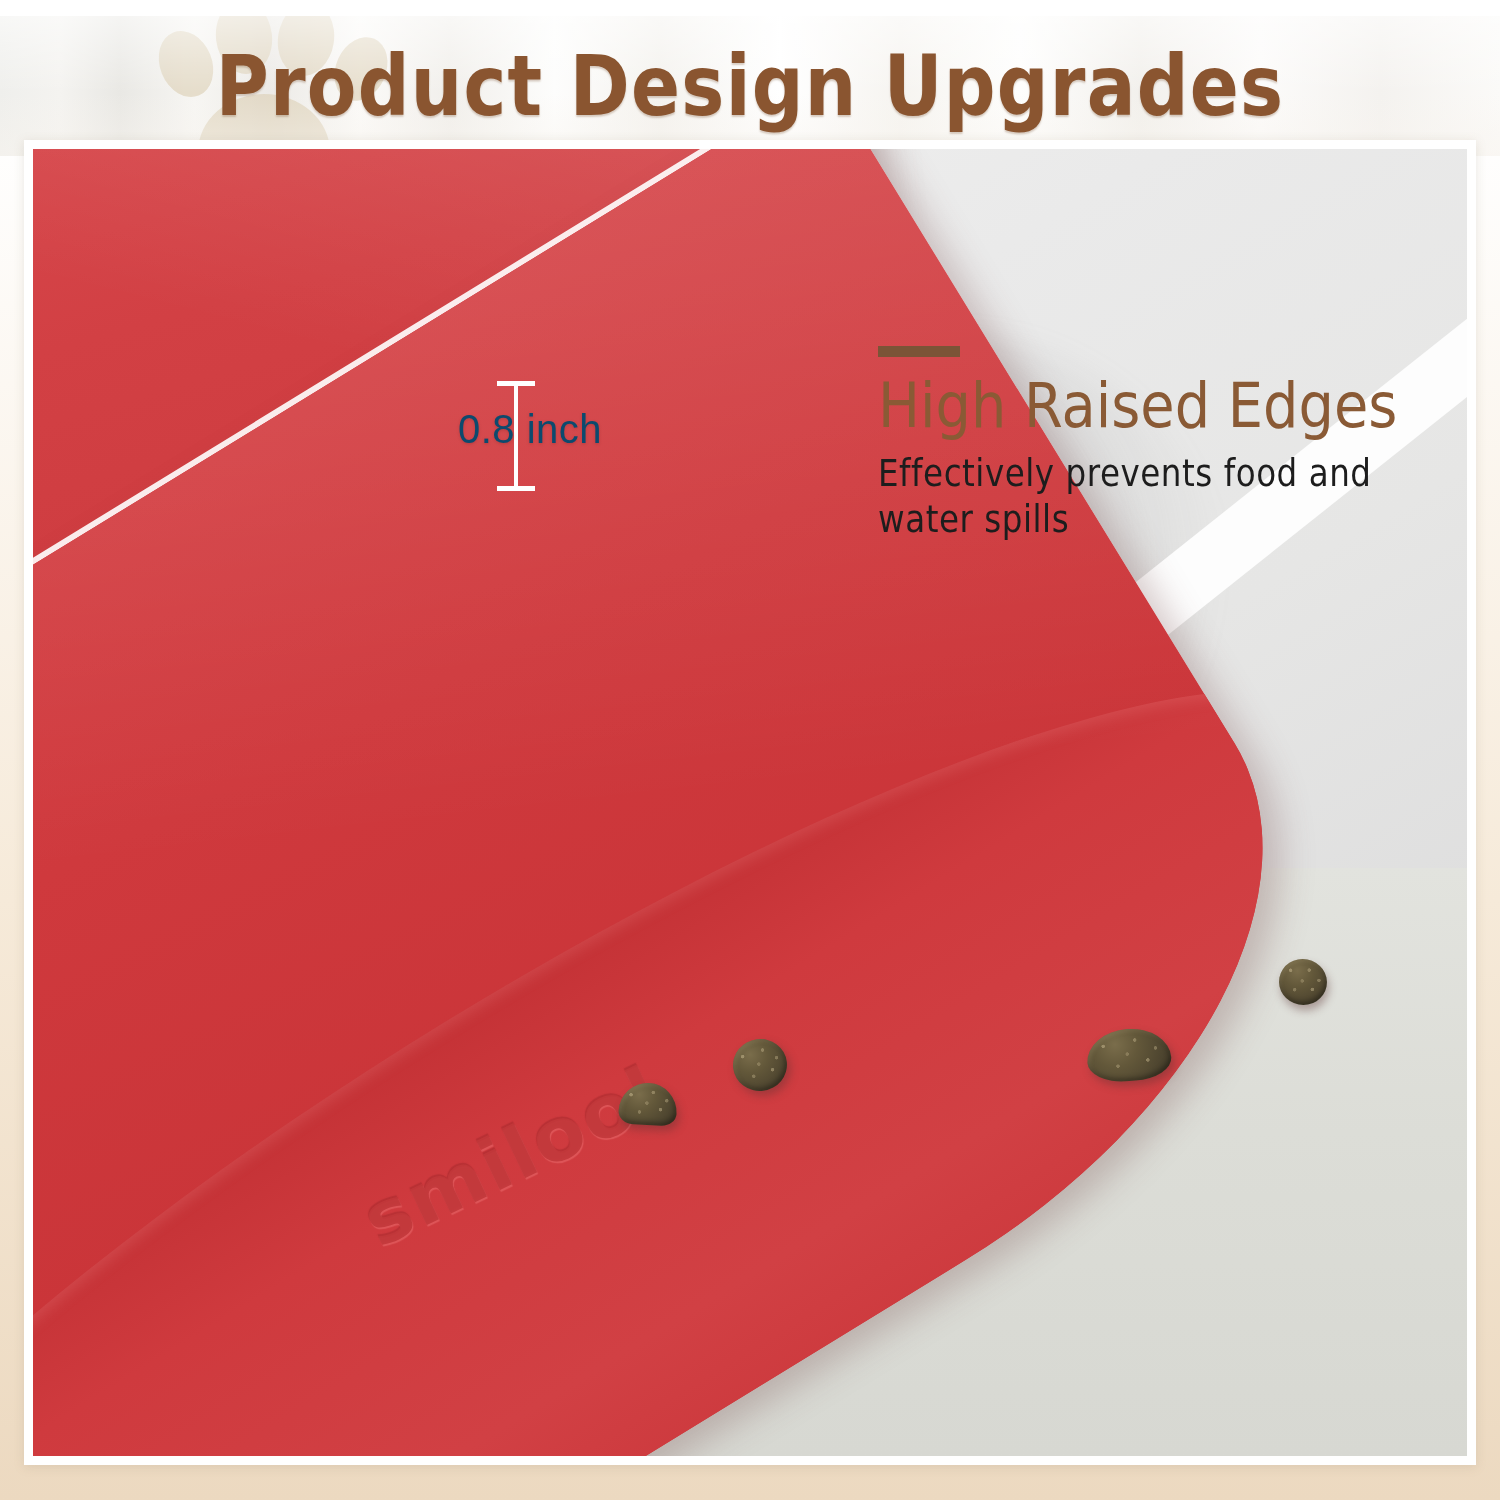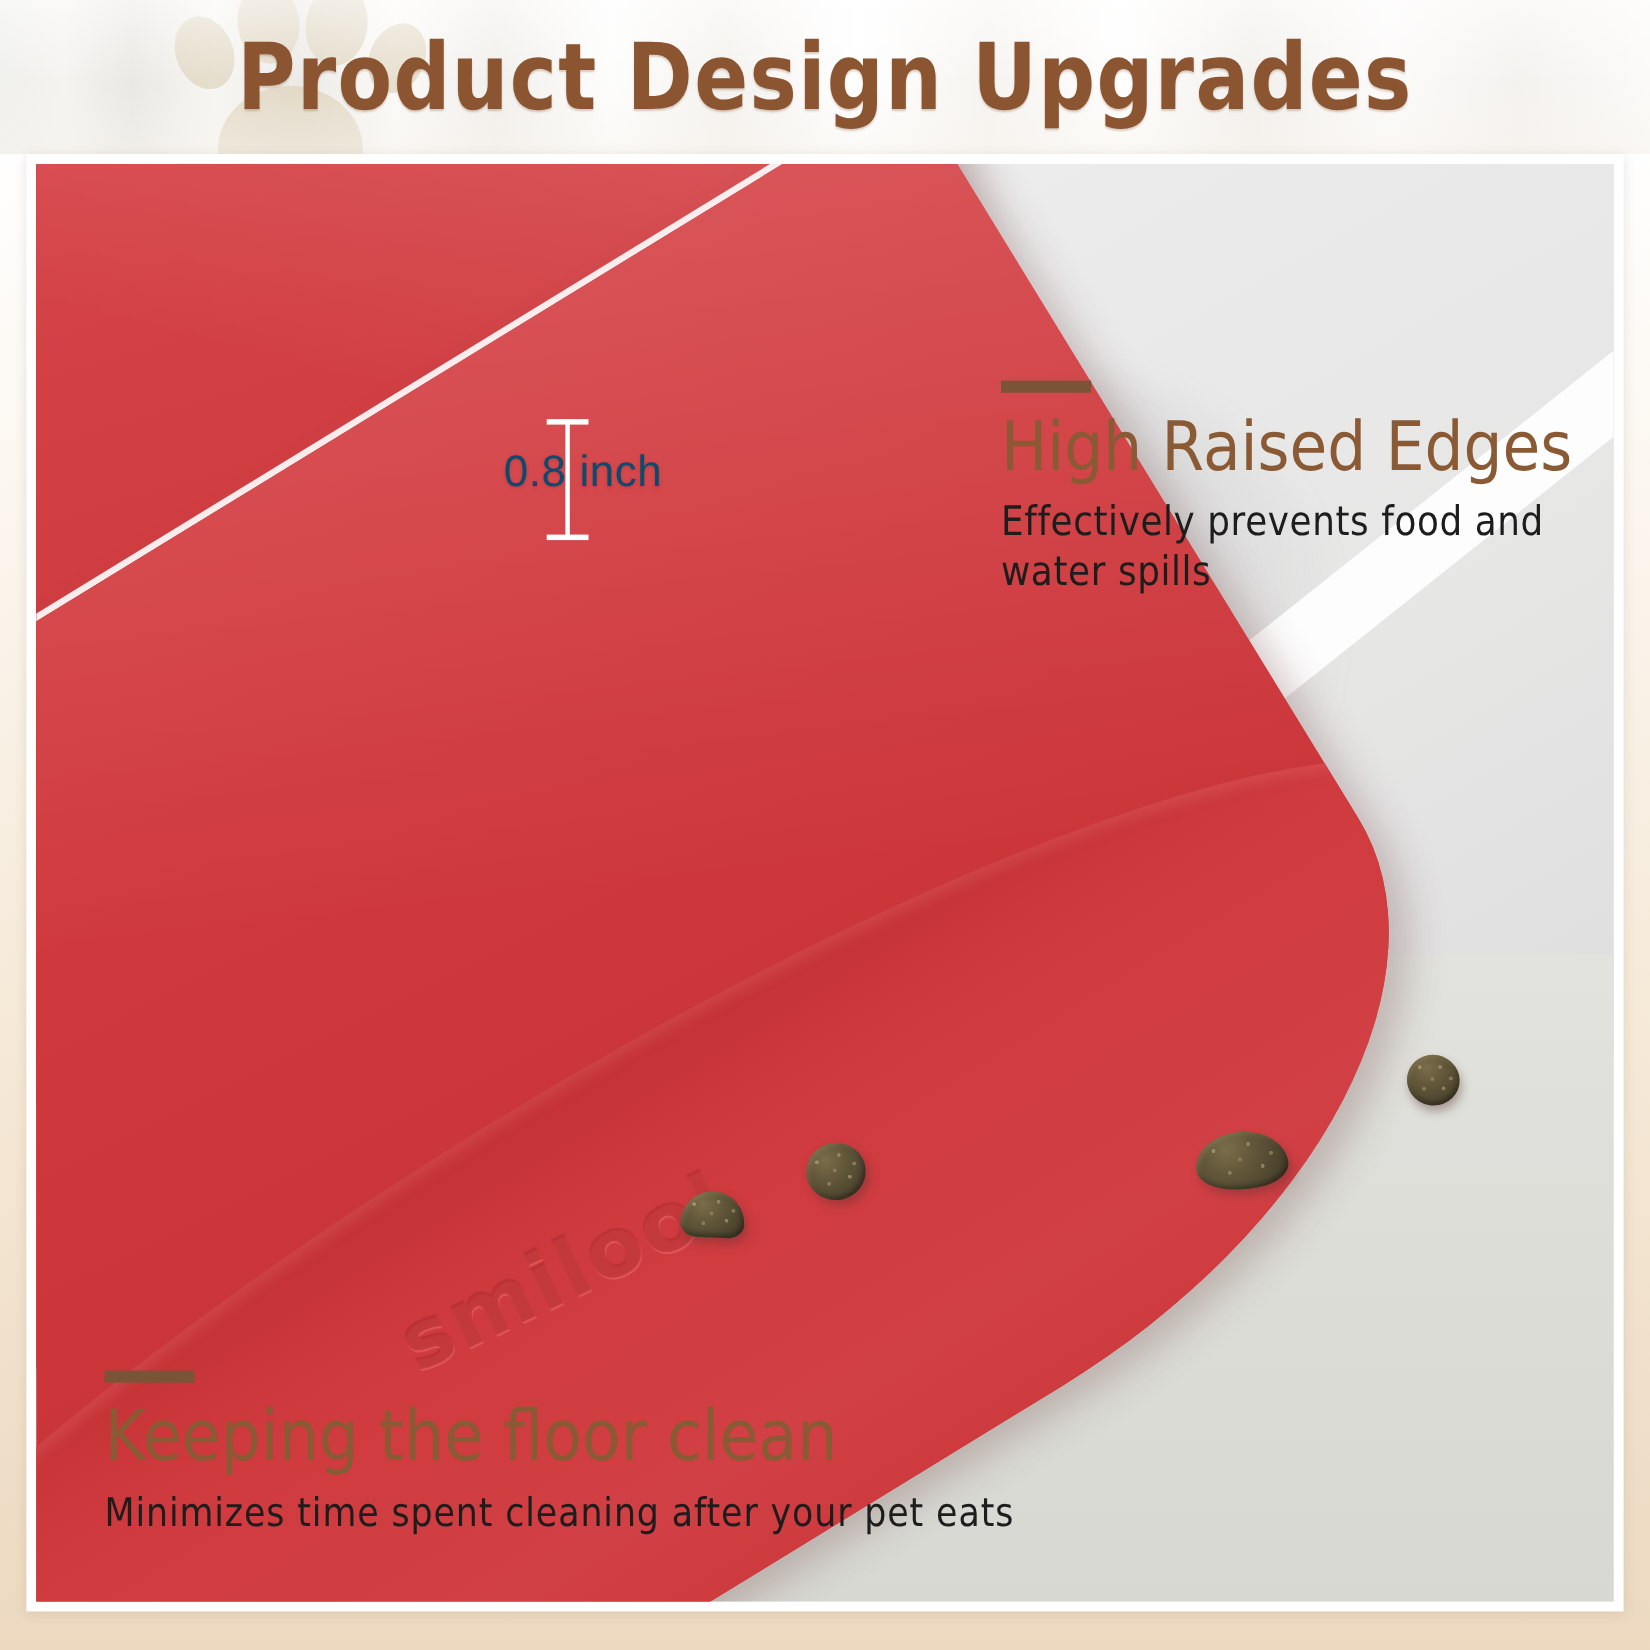--- a/index.html
+++ b/index.html
@@ -16,21 +16,21 @@
 
   
   .page {
     position:absolute; inset:0;
     background:
       linear-gradient(180deg,#ffffff 0%,#ffffff 8%,#f6ead9 60%,#ecd9c0 100%);
   }
 
   
   .header {
-    position:absolute; left:0; top:0; width:1500px; height:140px;
+    position:absolute; left:0; top:16px; width:1500px; height:140px;
     overflow:hidden;
     background:
       linear-gradient(90deg,
         #efefec 0%, #f4f3f0 4%, #e9e8e4 8%, #f7f6f3 13%,
         #eceae6 18%, #fbfaf8 24%, #f1efeb 30%, #fdfdfc 37%,
         #f4f2ee 44%, #ffffff 52%, #f6f4f0 60%, #fefefd 68%,
         #f2f0ec 76%, #fcfbfa 84%, #f4f2ef 92%, #fbfaf8 100%);
   }
   .header::after{
     content:"";
@@ -232,21 +232,21 @@
     font-family:"DejaVu Sans", sans-serif;
     font-weight:normal;
     font-size:37px;
     line-height:1.26;
     letter-spacing:.6px;
     transform:scaleX(.88);
     transform-origin:left center;
     margin-top:12px;
   }
 
-  .callout-top  { left:845px; top:197px;margin-left:32px; }
+  .callout-top  { left:845px; top:197px; }
   .callout-top h2 { font-size:62px; }
   .callout-top p  { max-width:760px; }
 
   .callout-bottom { left:62px; bottom:58px; }
   .callout-bottom h2 { font-size:64px; }
   .callout-bottom p  { font-size:36px; letter-spacing:.9px; }
 </style>
 </head>
 <body>
 
@@ -303,21 +303,16 @@
         <div class="cap bot"></div>
       </div>
       <div class="dim-label">0.8 inch</div>
 
       <div class="callout callout-top">
         <div class="accent-dash"></div>
         <h2>High Raised Edges</h2>
         <p>Effectively prevents food and water spills</p>
       </div>
 
-      <div class="callout callout-bottom">
-        <div class="accent-dash"></div>
-        <h2>Keeping the floor clean</h2>
-        <p>Minimizes time spent cleaning after your pet eats</p>
-      </div>
 
     </div>
   </div>
 </div>
 
 </body></html>

